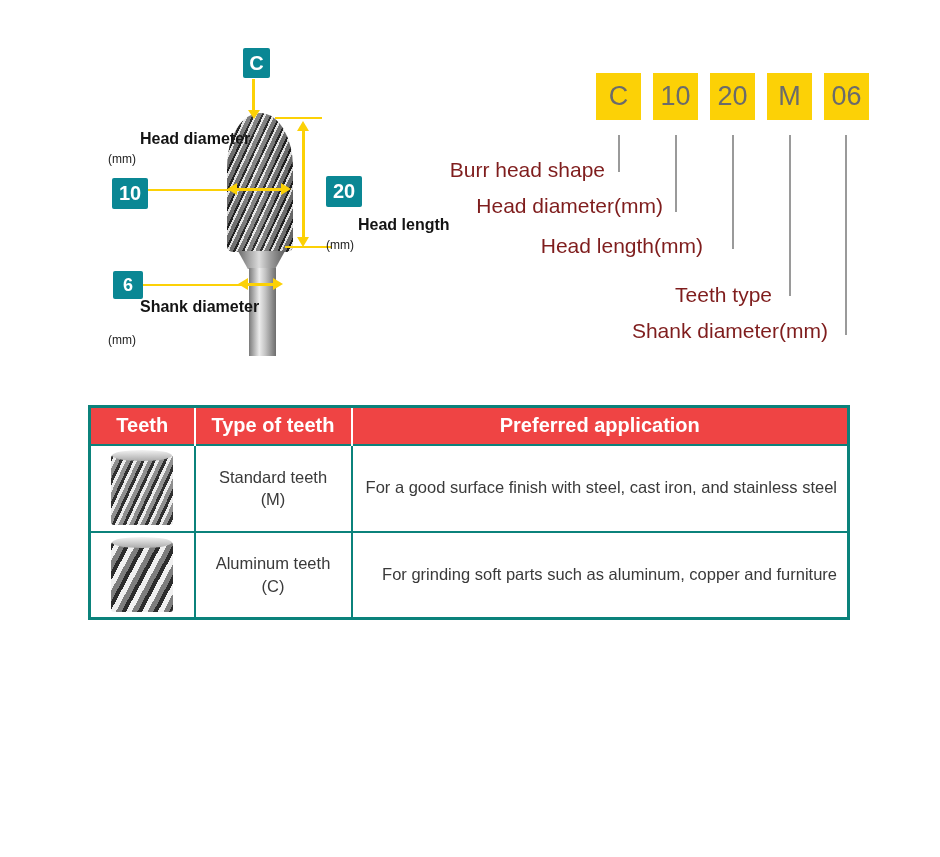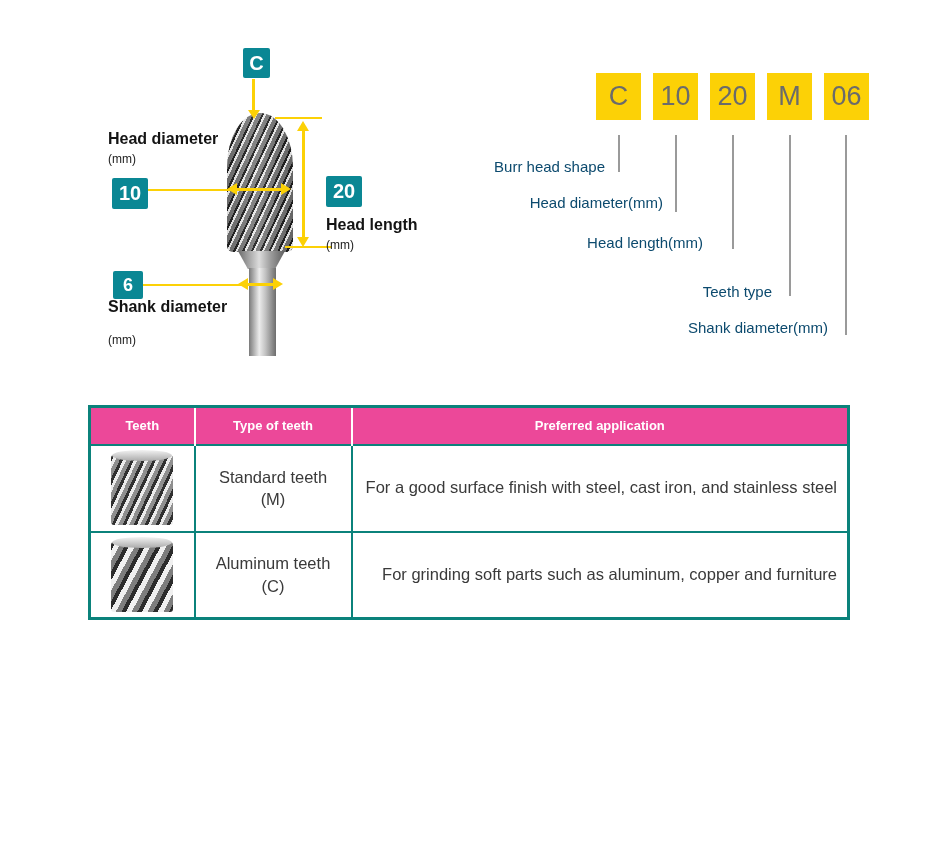--- a/index.html
+++ b/index.html
@@ -7,21 +7,21 @@
   body { font-family:"Liberation Sans", sans-serif; }
   .page { position:relative; width:940px; height:857px; background:#ffffff; overflow:hidden; }
   .layer { position:absolute; inset:0; }
 
   
   .val-box {
     position:absolute; background:#0a8794; color:#ffffff; font-weight:bold;
     display:flex; align-items:center; justify-content:center; border-radius:2px;
   }
   
-  .dim-label { position:absolute; font-weight:bold; font-size:16px; color:#141414; white-space:nowrap; }
+  .dim-label { position:absolute; font-weight:bold; font-size:16px; color:#141414; white-space:nowrap;margin-left:32px; }
   .dim-unit  { position:absolute; font-size:12px; color:#222222; white-space:nowrap; }
 
   
   .yline { position:absolute; height:2px; background:#fcd106; }
   .h-arrow { position:absolute; height:3px; background:#fcd106; }
   .h-arrow::before { content:""; position:absolute; left:-10px; top:-5px;
     border-top:6.5px solid transparent; border-bottom:6.5px solid transparent; border-right:10px solid #fcd106; }
   .h-arrow::after { content:""; position:absolute; right:-10px; top:-5px;
     border-top:6.5px solid transparent; border-bottom:6.5px solid transparent; border-left:10px solid #fcd106; }
   .v-arrow { position:absolute; width:3px; background:#fcd106; }
@@ -45,27 +45,27 @@
     clip-path:polygon(0 0,100% 0,79% 100%,21% 100%);
   }
   .burr-shank { position:absolute; left:249px; top:268px; width:27px; height:88px;
     background:linear-gradient(90deg,#7a7a7a,#ececec 38%,#c4c4c4 60%,#6d6d6d);
   }
 
   
   .code-box { position:absolute; top:73px; width:45px; height:47px; background:#fcd106;
     color:#6b6b6b; font-size:27px; display:flex; align-items:center; justify-content:center; }
   .code-line { position:absolute; width:2px; background:#9a9a9a; top:135px; }
-  .code-label { position:absolute; font-size:15px; color:#0c4a6e; white-space:nowrap; }
+  .code-label { position:absolute; font-size:21px; color:#7f1d1d; white-space:nowrap; }
 
   
   .teeth-table { position:absolute; left:88px; top:405px; width:759px;
     border-collapse:collapse; border:3px solid #0b827b; table-layout:fixed;
     font-family:"Liberation Sans", sans-serif; }
-  .teeth-table th { background:#ec4899; color:#ffffff; font-weight:bold; font-size:13px;
+  .teeth-table th { background:#ef4444; color:#ffffff; font-weight:bold; font-size:20px;
     height:38px; text-align:center; border-left:2px solid #ffffff; }
   .teeth-table th:first-child { border-left:none; }
   .teeth-table td { border:2px solid #0b827b; background:#ffffff; height:87px;
     color:#3a3a3a; font-size:16.5px; vertical-align:middle; }
   .c-img { text-align:center; }
   .c-type { text-align:center; line-height:1.35; }
   .c-app { text-align:right; padding:8px 10px 8px 11px; line-height:1.4; }
 
   
   .teeth-img { width:62px; height:70px; margin:4px auto 0; position:relative; border-radius:3px; }

